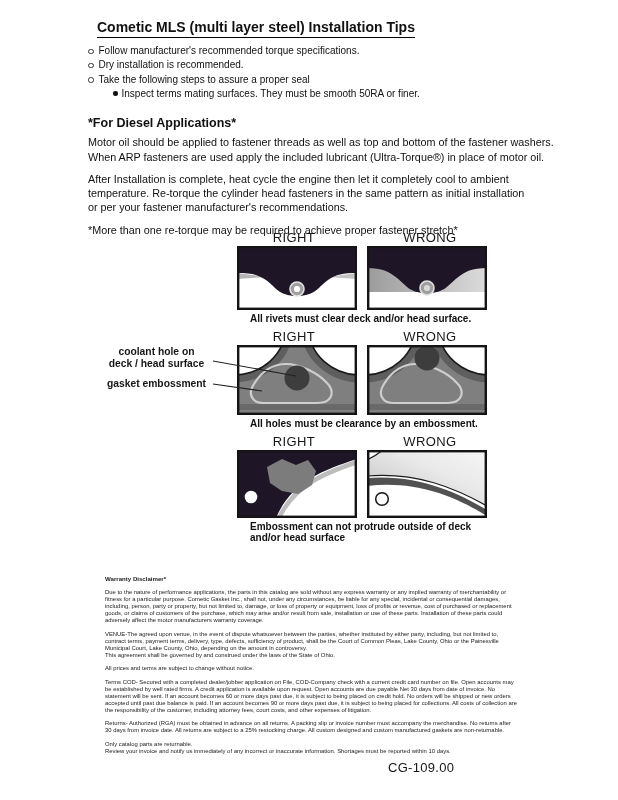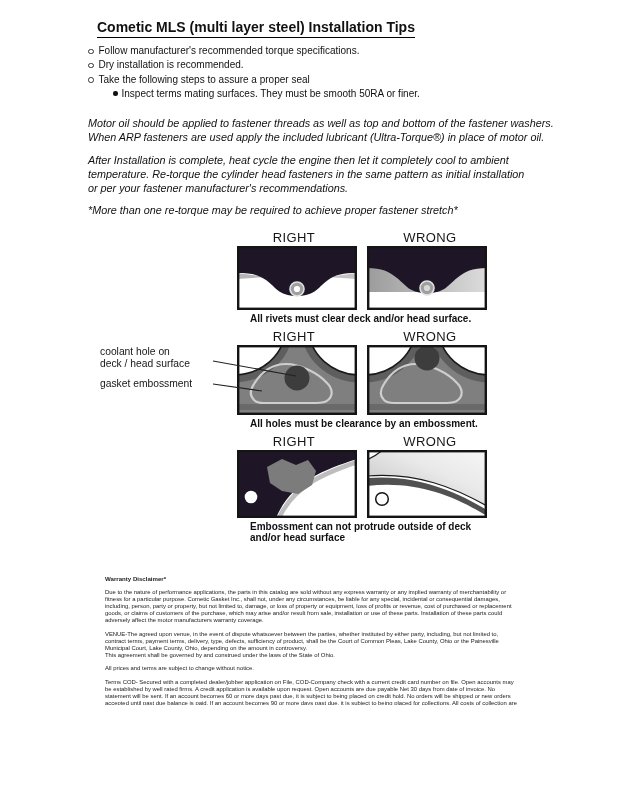--- a/index.html
+++ b/index.html
@@ -1,40 +1,40 @@
 <!DOCTYPE html>
 <html><head>
 <meta charset="utf-8">
 <style>
   html,body{margin:0;padding:0;background:#ffffff;}
-  .page{position:relative;width:618px;height:705px;background:#ffffff;overflow:hidden;
+  .page{position:relative;width:618px;height:800px;background:#ffffff;overflow:hidden;
         font-family:"Liberation Sans",sans-serif;color:#111;}
   
   .title{position:absolute;left:97px;top:19px;font-size:14px;font-weight:bold;
          border-bottom:1.6px solid #000;padding-bottom:2px;white-space:nowrap;}
   
   .tips{position:absolute;left:88px;top:44px;font-size:10px;line-height:14.3px;}
   .tip-row{display:flex;align-items:flex-start;white-space:nowrap;}
   .b-open{flex:none;width:3.5px;height:3.5px;border:1px solid #333;border-radius:50%;margin:4.6px 5px 0 0;}
   .b-dot{flex:none;width:4.5px;height:4.5px;background:#111;border-radius:50%;margin:4.6px 4px 0 0;}
   .sub{margin-left:25px;}
   
   .diesel{position:absolute;left:88px;top:116px;font-size:10.8px;line-height:14.3px;}
   .diesel h2{font-size:12.5px;font-weight:bold;margin:0 0 5px 0;}
-  .pline{white-space:nowrap;font-style:italic;}
+  .pline{white-space:nowrap;}
   .pgap{margin-top:8px;}
   
   .figs{position:absolute;left:237px;top:230px;width:250px;}
   .fig-labels{display:flex;gap:22px;margin-bottom:1px;}
   .fig-labels span{width:120px;text-align:center;font-size:13px;letter-spacing:0.4px;color:#161616;}
   .fig-row{display:flex;gap:10px;}
   .fig-cap{font-size:10px;font-weight:bold;margin-top:3px;margin-bottom:5px;white-space:nowrap;margin-left:13px;}
   .mt2{margin-top:2px;}
   
-  .ann{position:absolute;width:113px;text-align:left;font-size:10.3px;line-height:12px;color:#161616;}
+  .ann{position:absolute;width:113px;text-align:center;font-size:10.3px;line-height:12px;color:#161616;font-weight:bold;}
   .ann-coolant{left:100px;top:346px;}
   .ann-emboss{left:100px;top:378px;}
   .leads{position:absolute;left:100px;top:340px;pointer-events:none;}
   
   .legal{position:absolute;left:105px;top:575px;width:413px;font-size:5.9px;line-height:7px;color:#222;}
   .legal h3{font-size:6.1px;font-weight:bold;margin:0 0 7px 0;}
   .legal p{margin:0 0 6.5px 0;}
   .legal p.no-gap{margin-bottom:0;}
   
   .code{position:absolute;left:388px;top:760px;font-size:13px;letter-spacing:0.3px;color:#161616;}
@@ -59,20 +59,21 @@
       <span class="b-open"></span>
       <span>Take the following steps to assure a proper seal</span>
     </div>
     <div class="tip-row sub">
       <span class="b-dot"></span>
       <span>Inspect terms mating surfaces.  They must be smooth 50RA or finer.</span>
     </div>
   </div>
 
   <div class="diesel">
+    <h2>*For Diesel Applications*</h2>
     <div class="pline">Motor oil should be applied to fastener threads as well as top and bottom of the fastener washers.</div>
     <div class="pline">When ARP fasteners are used apply the included lubricant (Ultra-Torque®) in place of motor oil.</div>
     <div class="pline pgap">After Installation is complete, heat cycle the engine then let it completely cool to ambient</div>
     <div class="pline">temperature. Re-torque the cylinder head fasteners in the same pattern as initial installation</div>
     <div class="pline">or per your fastener manufacturer's recommendations.</div>
     <div class="pline pgap">*More than one re-torque may be required to achieve proper fastener stretch*</div>
   </div>
 
   <div class="figs">
 

